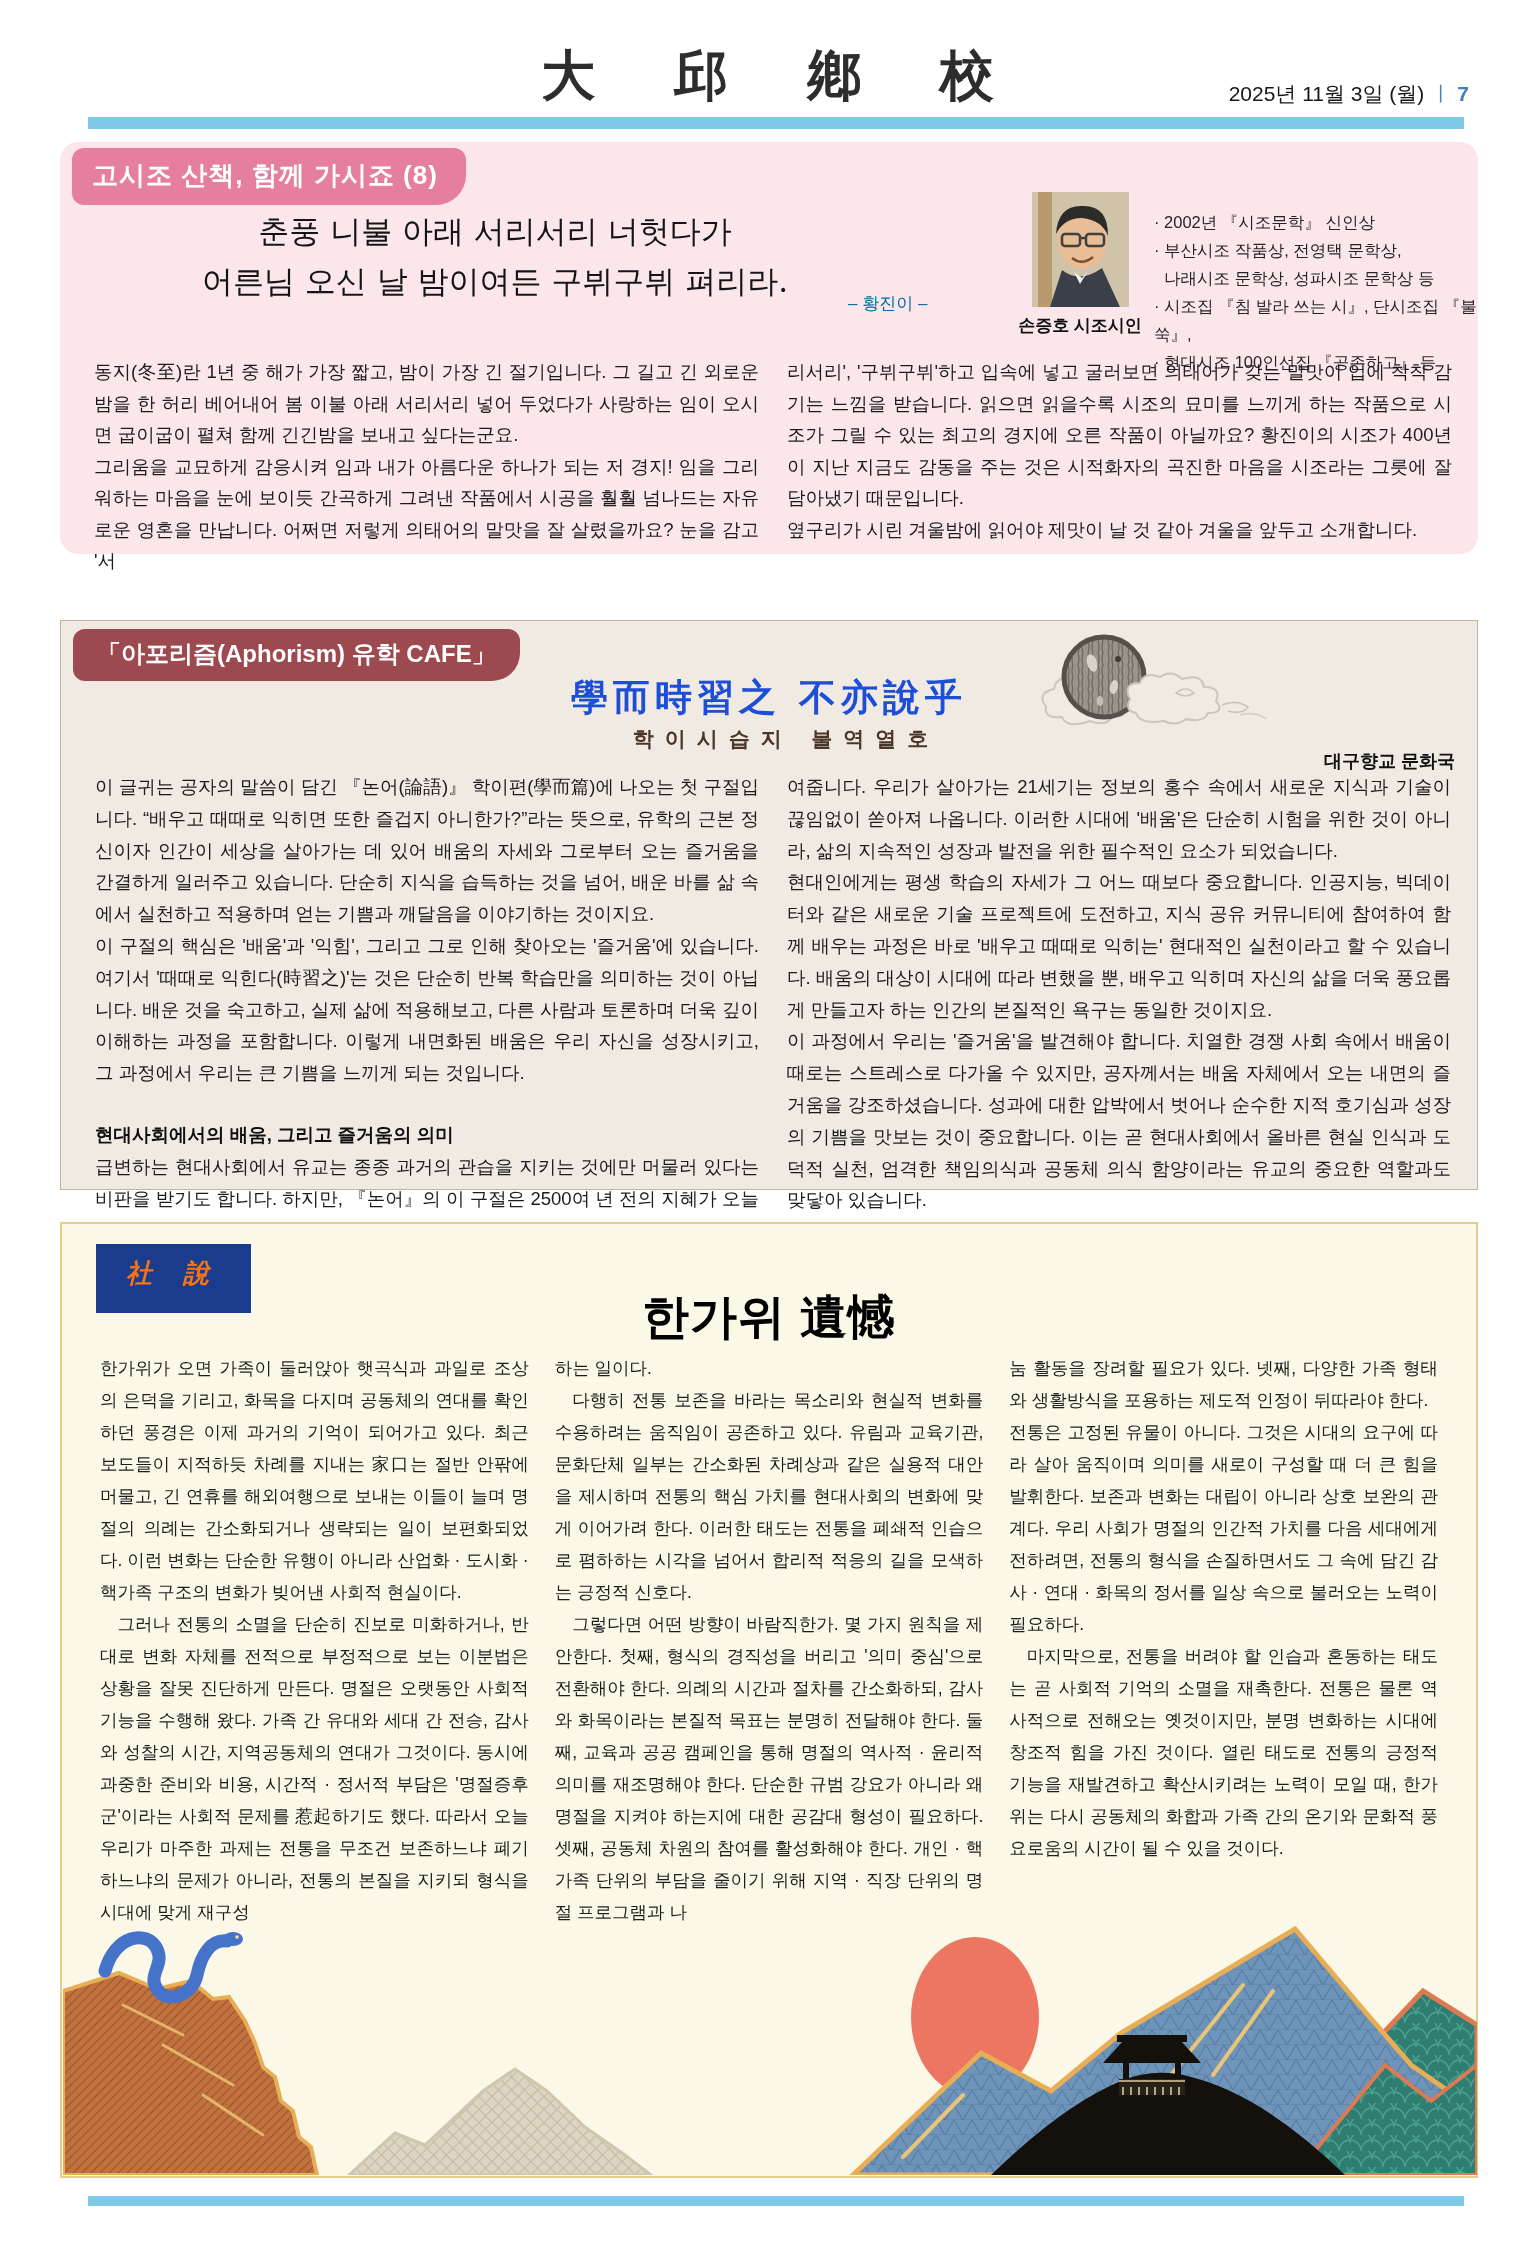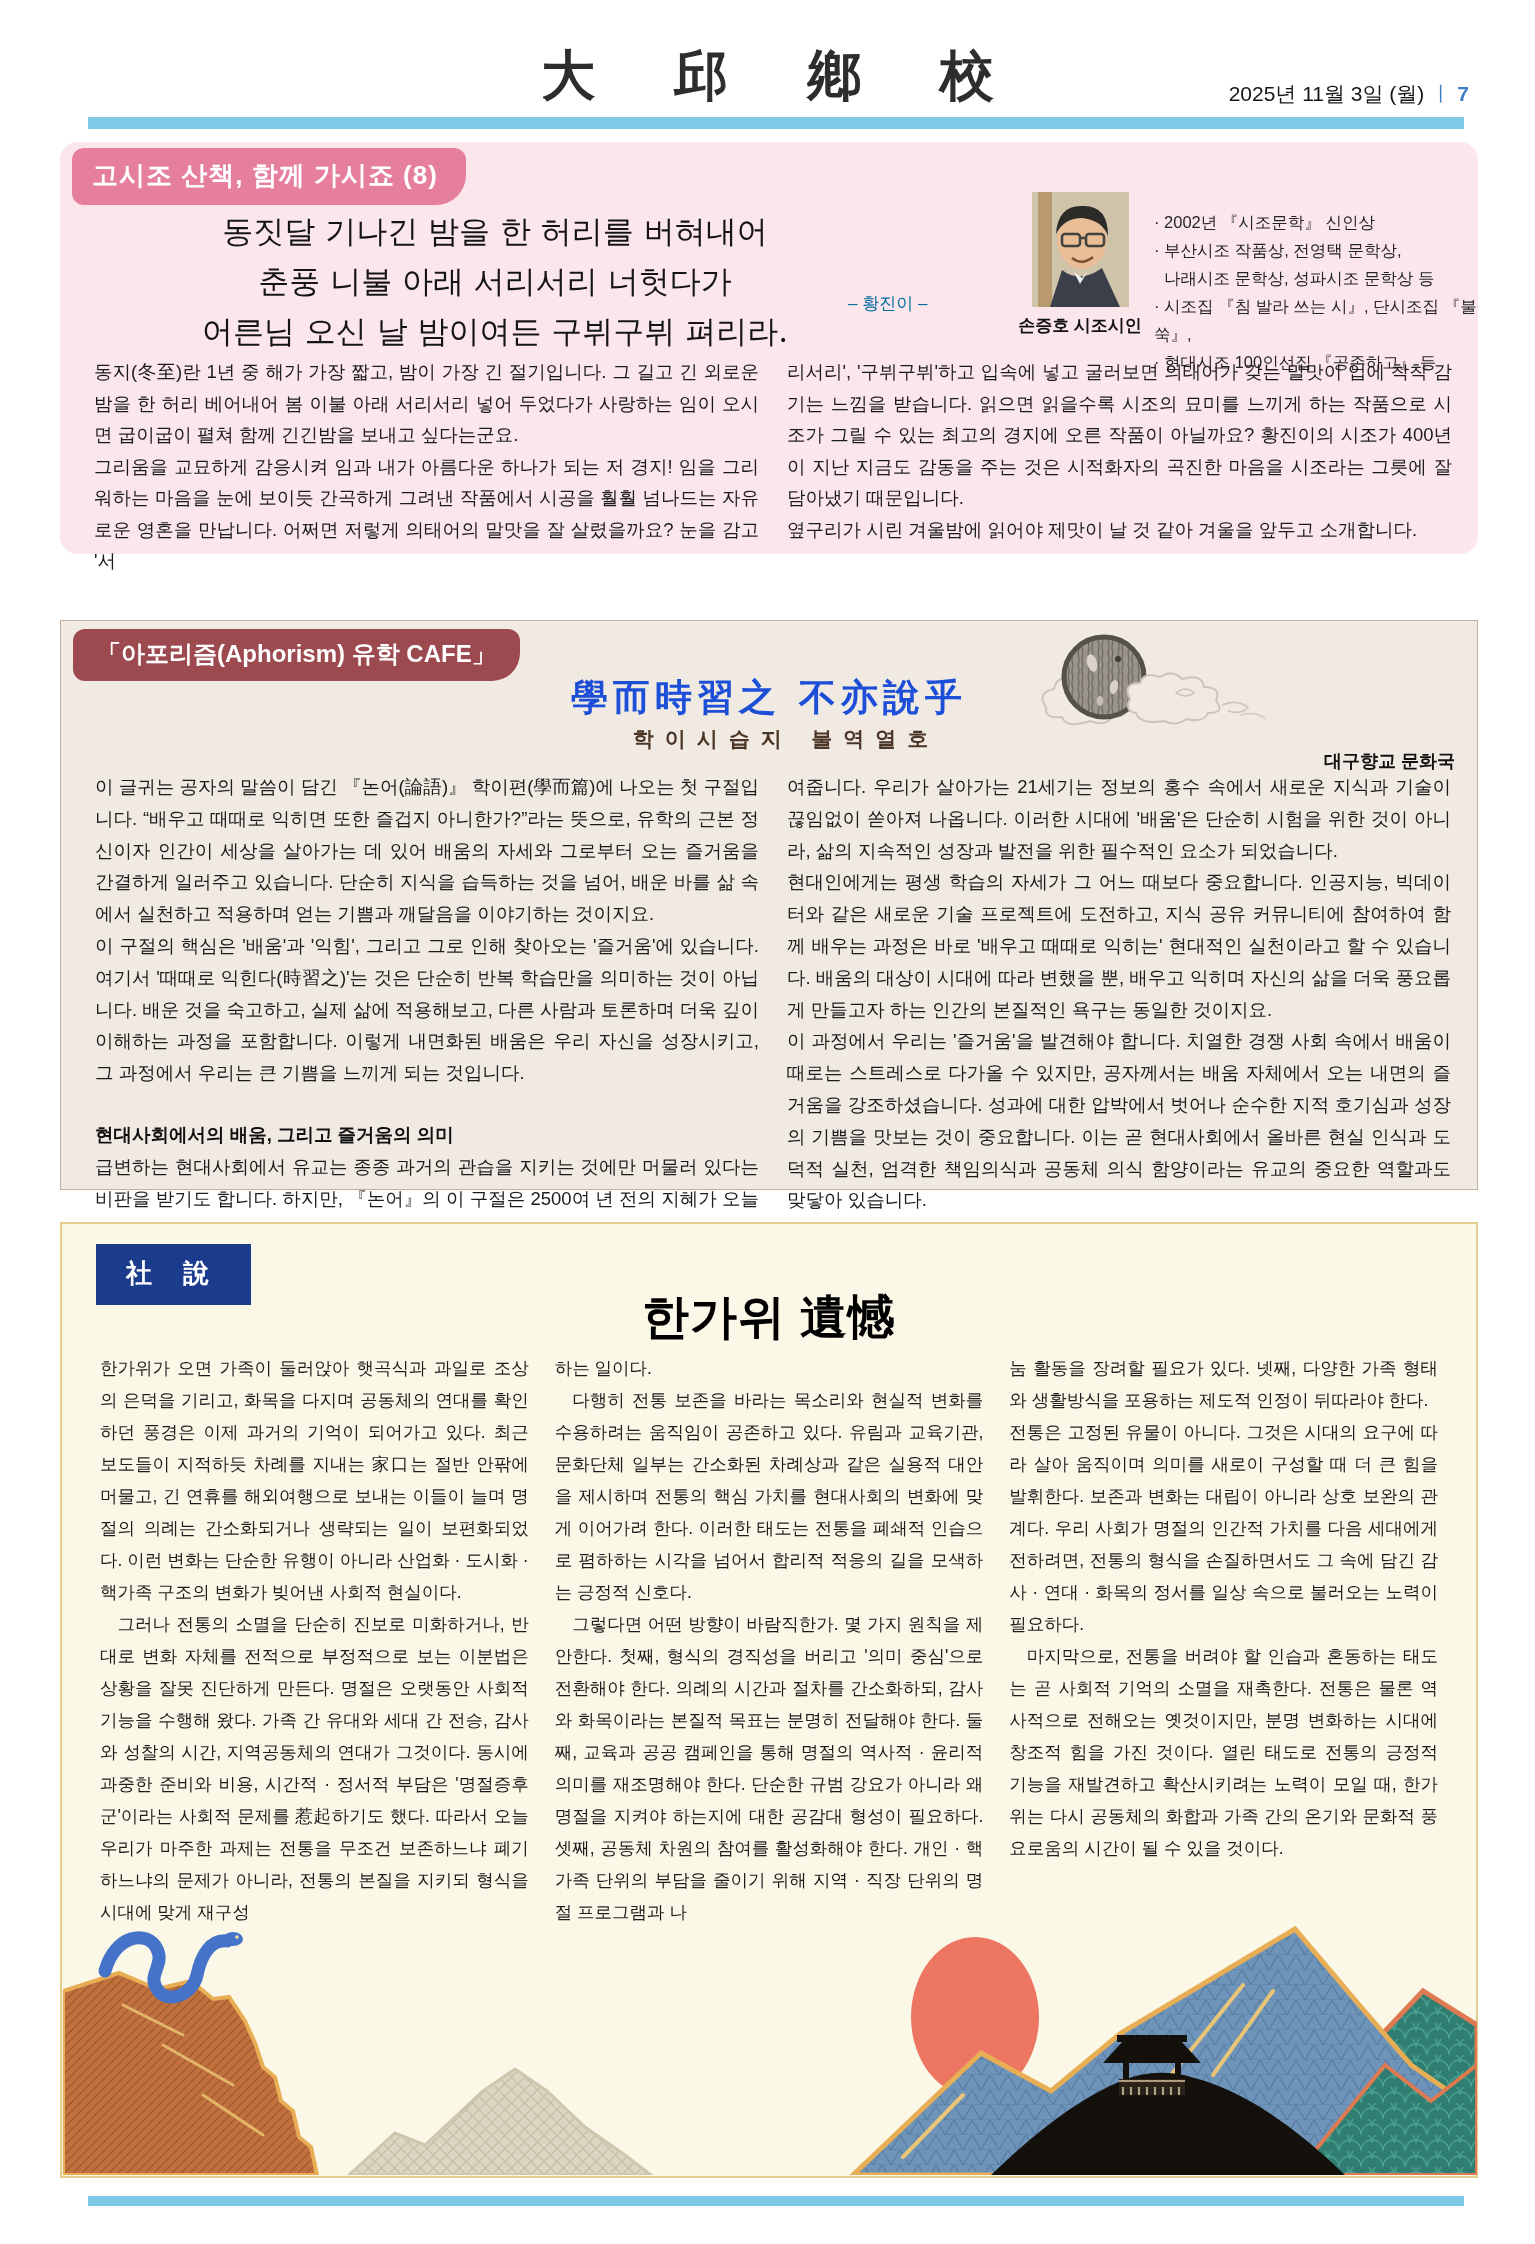--- a/index.html
+++ b/index.html
@@ -72,22 +72,22 @@
   }
   .aph-cols .col { flex:1; text-align:justify; word-break:break-all; }
   .aph-subhead { font-weight:700; margin-top:30px; color:#101010; }
 
   
   .edi {
     position:absolute; top:1222px; left:60px; width:1418px; height:956px;
     background:#fcf8e7; border:2px solid #e4ce8e;
   }
   .edi-badge {
-    position:absolute; top:20px; left:34px; background:#1b3c8c; color:#ffffff;
-    font-weight:700; font-size:26px; padding:12px 30px 14px 30px; letter-spacing:12px;
+    position:absolute; top:20px; left:34px; background:#1b3c8c; color:#f97316;
+    font-weight:700; font-size:26px; padding:12px 30px 22px 30px; letter-spacing:12px;font-style:italic;
   }
   .edi-title {
     position:absolute; top:62px; left:0; right:0; text-align:center;
     font-weight:700; font-size:47px; color:#000000; letter-spacing:1px;
   }
   .edi-cols {
     position:absolute; top:128px; left:38px; right:38px; display:flex; gap:26px;
     font-size:17.5px; line-height:32px; color:#1c1c1c;
   }
   .edi-cols .col { flex:1; text-align:justify; word-break:break-all; }
@@ -101,21 +101,20 @@
 
   <div class="masthead">大 邱 鄕 校</div>
   <div class="dateline">
     <span>2025년 11월 3일 (월)</span><span class="sep">ㅣ</span><span class="pageno">7</span>
   </div>
   <div class="rule-top"></div>
 
   <section class="sijo">
     <div class="sijo-badge">고시조 산책, 함께 가시죠 (8)</div>
     <div class="poem">
-      <div>동짓달 기나긴 밤을 한 허리를 버혀내어</div>
       <div>춘풍 니불 아래 서리서리 너헛다가</div>
       <div>어른님 오신 날 밤이여든 구뷔구뷔 펴리라.</div>
     </div>
     <div class="poem-attrib">– 황진이 –</div>
 
     <svg class="profile-photo" viewBox="0 0 97 115">
       <rect x="0" y="0" width="97" height="115" fill="#cfc3a9"></rect>
       <rect x="6" y="0" width="14" height="115" fill="#b89a6e"></rect>
       <path d="M18 115 L30 78 Q48 92 70 76 L88 115 Z" fill="#3a3f4a"></path>
       <path d="M42 80 L48 92 L56 79 L50 86 Z" fill="#f2f2f2"></path>

